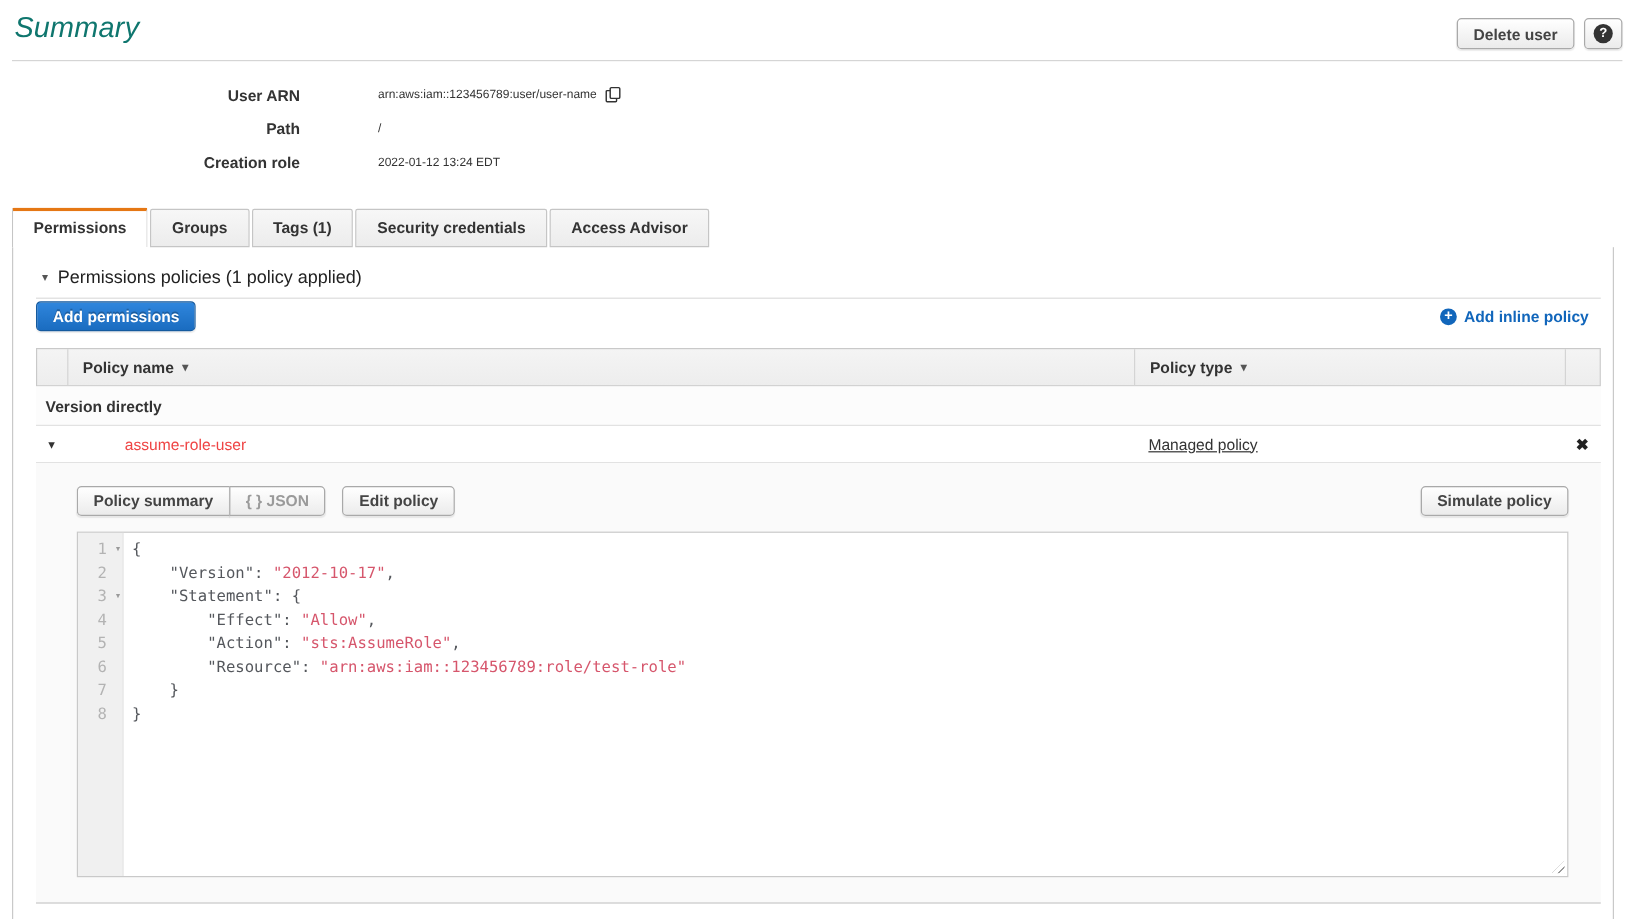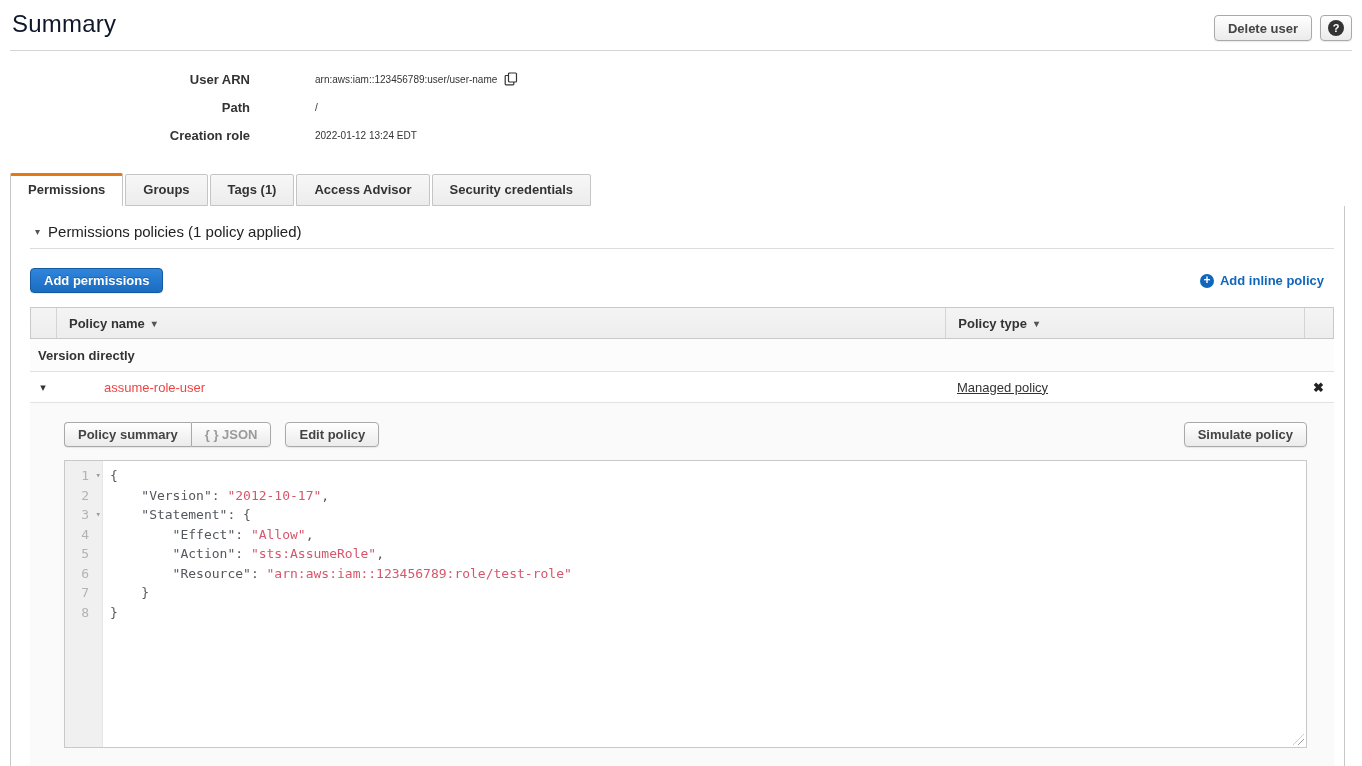--- a/index.html
+++ b/index.html
@@ -2,21 +2,21 @@
 <html><head>
 <meta charset="utf-8">
 <style>
   * { box-sizing: border-box; margin: 0; padding: 0; }
   html,body { width:1362px; height:766px; background:#fff; overflow:hidden;
     font-family:"Liberation Sans", sans-serif; color:#333; }
 
   
   .page-header { display:flex; align-items:flex-start; justify-content:space-between;
     padding:10px 10px 0 12px; }
-  .page-title { font-size:24px; font-weight:500; color:#0f172a; letter-spacing:0.2px; }
+  .page-title { font-size:24px; font-weight:500; color:#0f766e; letter-spacing:0.2px;font-style:italic; }
   .header-actions { display:flex; gap:8px; padding-top:5px; }
   .btn { display:inline-flex; align-items:center; justify-content:center;
     padding:4px 13px; font-size:13px; font-weight:bold; color:#444;
     background:linear-gradient(#ffffff,#ebebeb); border:1px solid #a9a9a9;
     border-radius:4px; box-shadow:0 1px 1px rgba(0,0,0,0.08); cursor:pointer;
     font-family:"Liberation Sans", sans-serif; white-space:nowrap; }
   .btn-help { padding:4px 7px; }
   .help-circle { display:inline-flex; width:16px; height:16px; border-radius:50%;
     background:#333; color:#fff; font-size:11px; font-weight:bold;
     align-items:center; justify-content:center; }
@@ -39,21 +39,21 @@
 
   
   .tab-panel { margin:0 0 0 10px; width:1335px; height:577px;
     border-left:1px solid #c9c9c9; border-right:1px solid #c9c9c9; background:#fff; }
   .section-heading { display:flex; align-items:center; gap:8px; padding:17px 0 0 24px;
     font-size:15px; color:#222; }
   .caret { font-size:10px; color:#555; line-height:1; }
   .section-divider { border:none; border-top:1px solid #ddd; margin:8px 10px 0 19px; }
 
   .actions-row { display:flex; align-items:center; justify-content:space-between;
-    margin:19px 20px 0 19px; }
+    margin:2px 20px 0 19px; }
   .btn-primary { color:#fff; background:linear-gradient(#2f86dd,#1a6cc0);
     border:1px solid #155a9e; text-shadow:0 -1px 0 rgba(0,0,0,0.25); }
   .inline-policy-link { display:inline-flex; align-items:center; gap:6px; font-size:13px;
     font-weight:bold; color:#1166bb; cursor:pointer; }
   .plus-circle { display:inline-flex; width:14px; height:14px; border-radius:50%;
     background:#1166bb; color:#fff; font-size:12px; font-weight:bold;
     align-items:center; justify-content:center; line-height:1; padding-bottom:1px; }
 
   
   .policy-table { margin:14px 10px 0 19px; font-size:13px; }
@@ -135,22 +135,22 @@
   <div class="info-row">
     <div class="info-label">Creation role</div>
     <div class="info-value">2022-01-12 13:24 EDT</div>
   </div>
 </div>
 
 <div class="tabs-row">
   <div class="tab active">Permissions</div>
   <div class="tab">Groups</div>
   <div class="tab">Tags (1)</div>
+  <div class="tab">Security credentials</div>
   <div class="tab">Access Advisor</div>
-  <div class="tab">Security credentials</div>
 </div>
 
 <div class="tab-panel">
 
   <div class="section-heading">
     <span class="caret">▾</span>
     <span>Permissions policies (1 policy applied)</span>
   </div>
   <hr class="section-divider">
 

